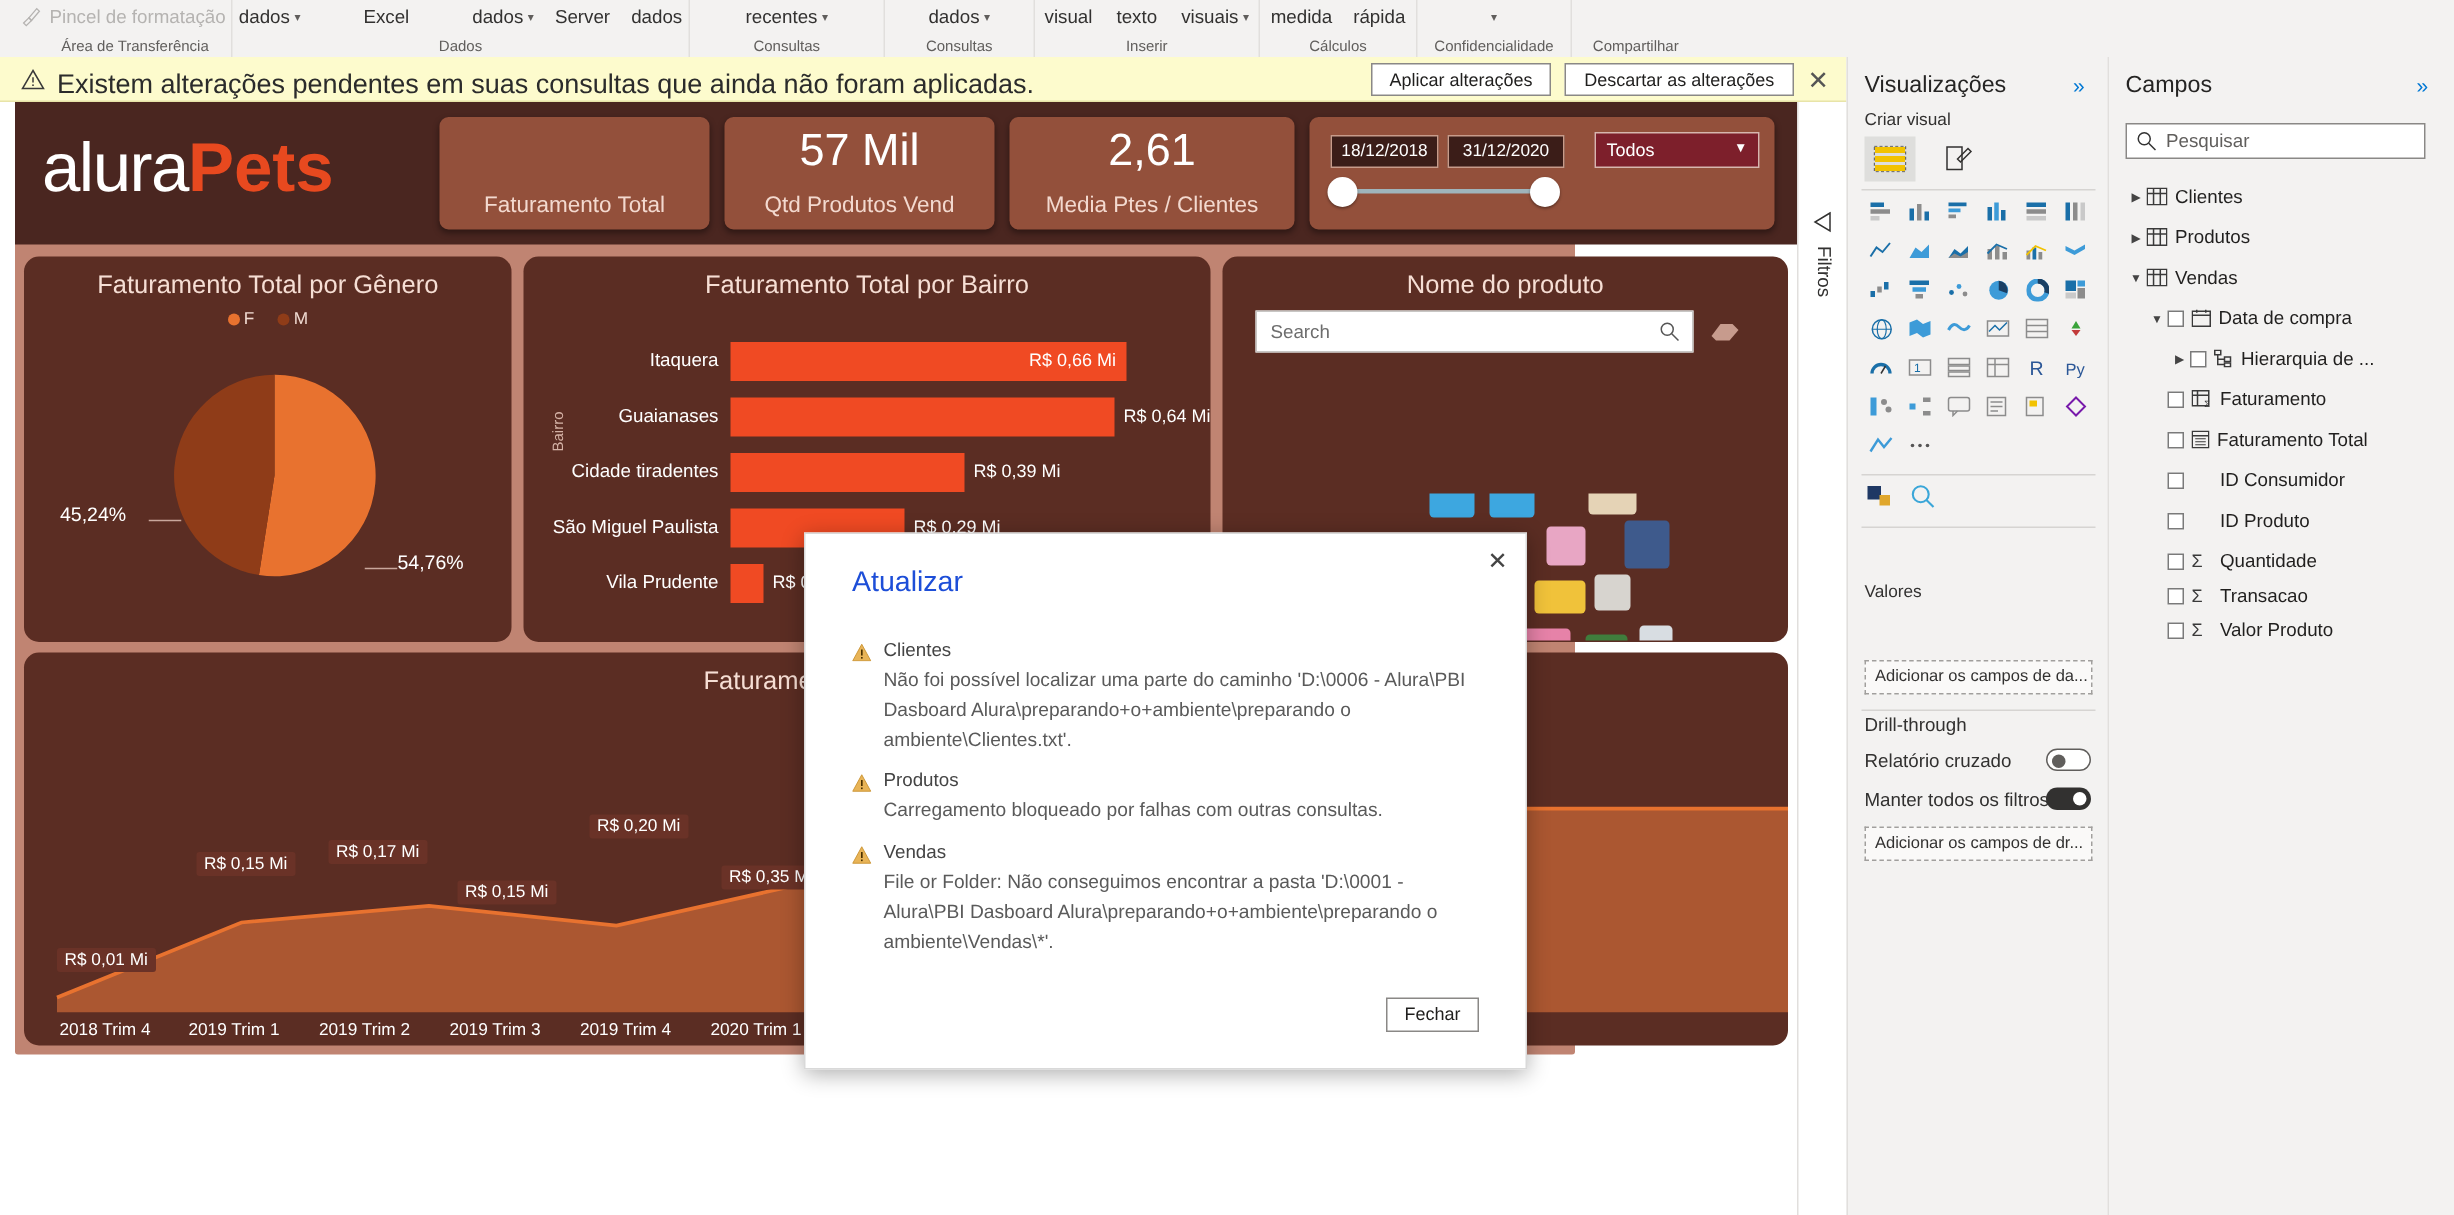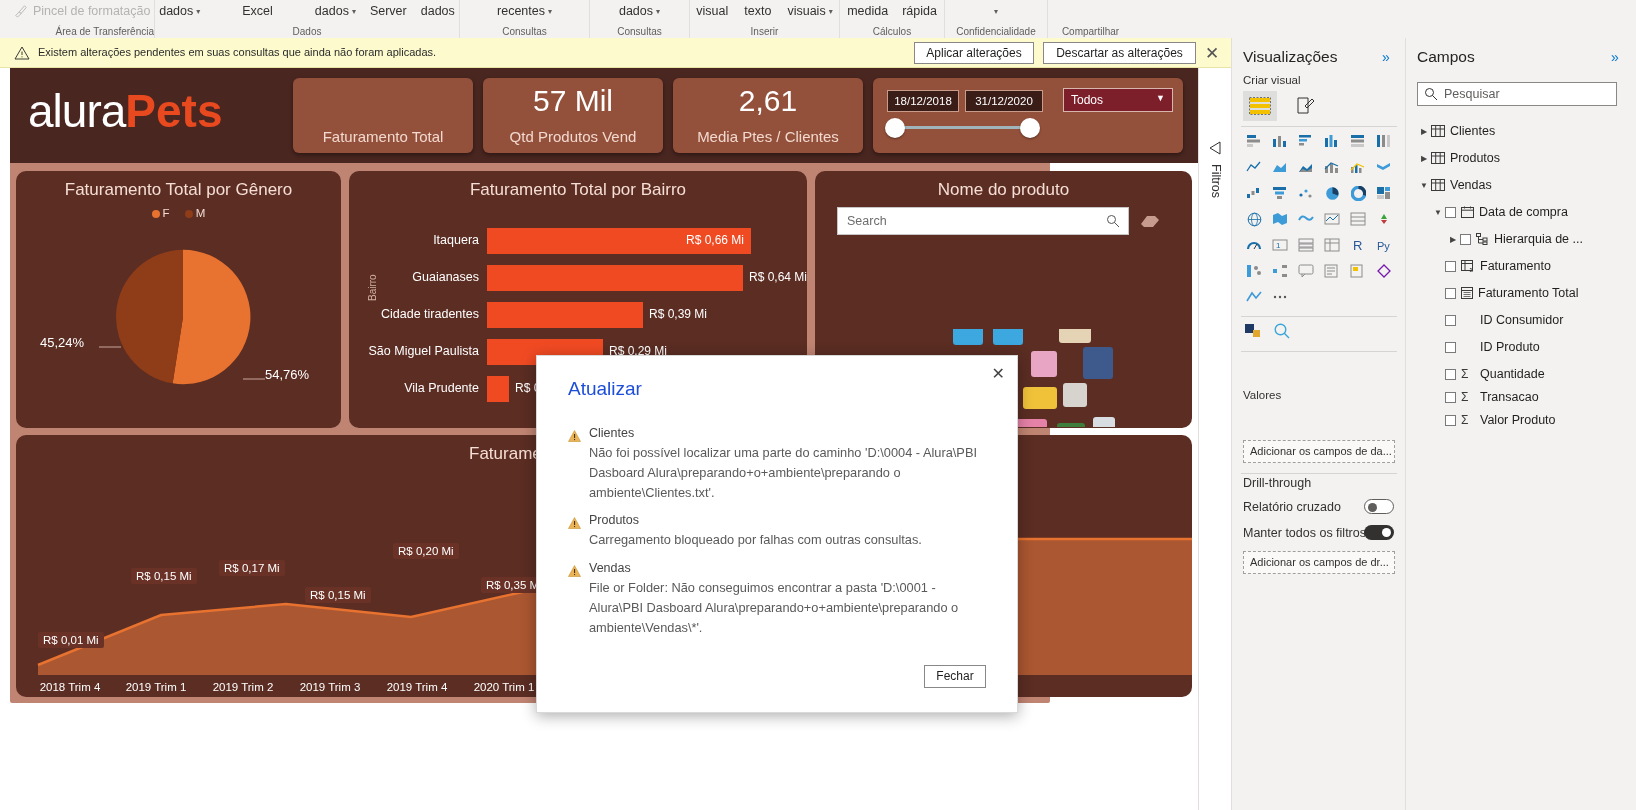--- a/index.html
+++ b/index.html
@@ -20,21 +20,21 @@
   .rb-item { display:inline-flex; align-items:center; gap:3px; white-space:nowrap; padding:0 4px; cursor:default; }
   .chev { font-size:8px; color:#605e5c; }
   .brush-dim { color:#b5b3b1; display:flex; align-items:center; gap:5px; font-size:12.5px; }
   .brush-ico { width:14px; height:14px; display:inline-block; position:relative; }
   .brush-ico svg { width:14px; height:14px; }
 
   
   .warnbar { position:absolute; left:0; top:38px; width:1231px; height:30px; background:#fdfbcd;
              border-bottom:1px solid #e8e4a8; }
   .warn-ico { position:absolute; left:14px; top:7px; width:16px; height:16px; }
-  .warn-txt { position:absolute; left:38px; top:8px; font-size:11px; color:#2b2b2b; }
+  .warn-txt { position:absolute; left:38px; top:8px; font-size:18px; color:#2b2b2b; }
   .wb-btn { position:absolute; top:42px; height:22px; background:#fff; border:1px solid #8a8886;
             font-size:12px; color:#201f1e; cursor:pointer; line-height:20px; text-align:center; }
   .wb-close { position:absolute; left:1205px; top:45px; font-size:17px; color:#555; cursor:pointer; line-height:1; }
 
   
   .canvas { position:absolute; left:0; top:68px; width:1198px; height:635px; background:#ffffff; }
   .report { position:absolute; left:10px; top:0px; width:1040px; height:635px;
             background:#c08472; border-radius:2px; }
 
   
@@ -138,21 +138,21 @@
       <span class="brush-dim">
         <span class="brush-ico">
           <svg viewBox="0 0 16 16">
               <path d="M2 13 L6 9 L8 11 L4 15 Z" fill="none" stroke="#b5b3b1" stroke-width="1"></path>
               <path d="M6 9 L12 2 L14 4 L8 11 Z" fill="none" stroke="#b5b3b1" stroke-width="1"></path>
             </svg>
         </span>
         <span>Pincel de formatação</span>
       </span>
     </div>
-    <div class="rb-cap" style="text-align:right;padding-left:26px;">Área de Transferência</div>
+    <div class="rb-cap" style="text-align:center;padding-left:26px;">Área de Transferência</div>
   </div>
 
   <div class="rb-group" style="left:155px;width:305px;">
     <div class="rb-top" style="gap:34px;">
       <span class="rb-item">
           <span>dados</span>
           <span class="chev">▾</span>
         </span>
       <span class="rb-item">
           <span>Excel</span>
@@ -395,21 +395,21 @@
 
   <div style="position:absolute;left:31px;top:70px;width:420px;">
     <span style="position:absolute;left:0;top:2px;width:13px;height:12px;">
       <svg viewBox="0 0 13 12">
           <path d="M6.5 0.5 L12.5 11.5 L0.5 11.5 Z" fill="#e8b457" stroke="#c99230" stroke-width="0.6"></path>
           <rect x="6" y="4" width="1.1" height="4" fill="#4a3000"></rect>
           <rect x="6" y="9" width="1.1" height="1.1" fill="#4a3000"></rect>
         </svg>
     </span>
     <div style="margin-left:21px;font-size:12.5px;color:#444;">Clientes</div>
-    <div style="margin-left:21px;margin-top:3px;font-size:12.8px;color:#5a5a5a;line-height:20px;width:399px;">Não foi possível localizar uma parte do caminho 'D:\0004 - Alura\PBI Dasboard Alura\preparando+o+ambiente\preparando o ambiente\Clientes.txt'.</div>
+    <div style="margin-left:21px;margin-top:3px;font-size:12.8px;color:#5a5a5a;line-height:20px;width:399px;">Não foi possível localizar uma parte do caminho 'D:\0006 - Alura\PBI Dasboard Alura\preparando+o+ambiente\preparando o ambiente\Clientes.txt'.</div>
   </div>
 
   <div style="position:absolute;left:31px;top:157px;width:420px;">
     <span style="position:absolute;left:0;top:2px;width:13px;height:12px;">
       <svg viewBox="0 0 13 12">
           <path d="M6.5 0.5 L12.5 11.5 L0.5 11.5 Z" fill="#e8b457" stroke="#c99230" stroke-width="0.6"></path>
           <rect x="6" y="4" width="1.1" height="4" fill="#4a3000"></rect>
           <rect x="6" y="9" width="1.1" height="1.1" fill="#4a3000"></rect>
         </svg>
     </span>

